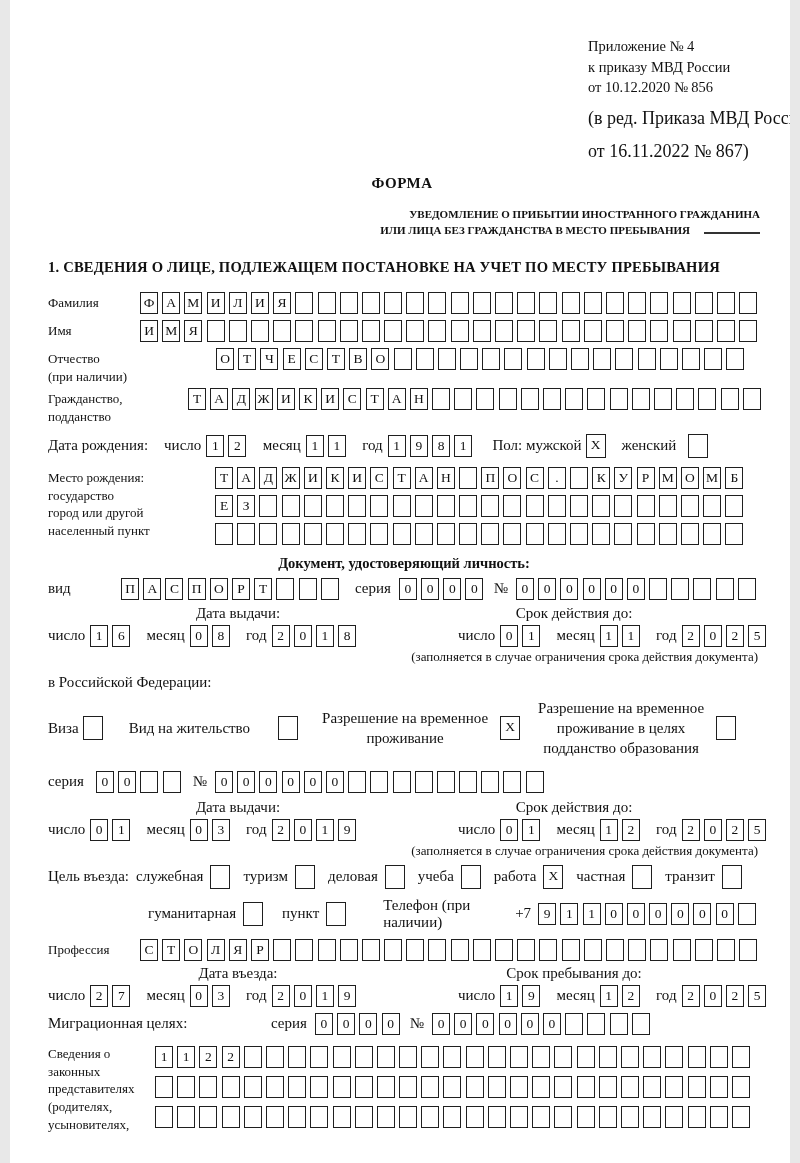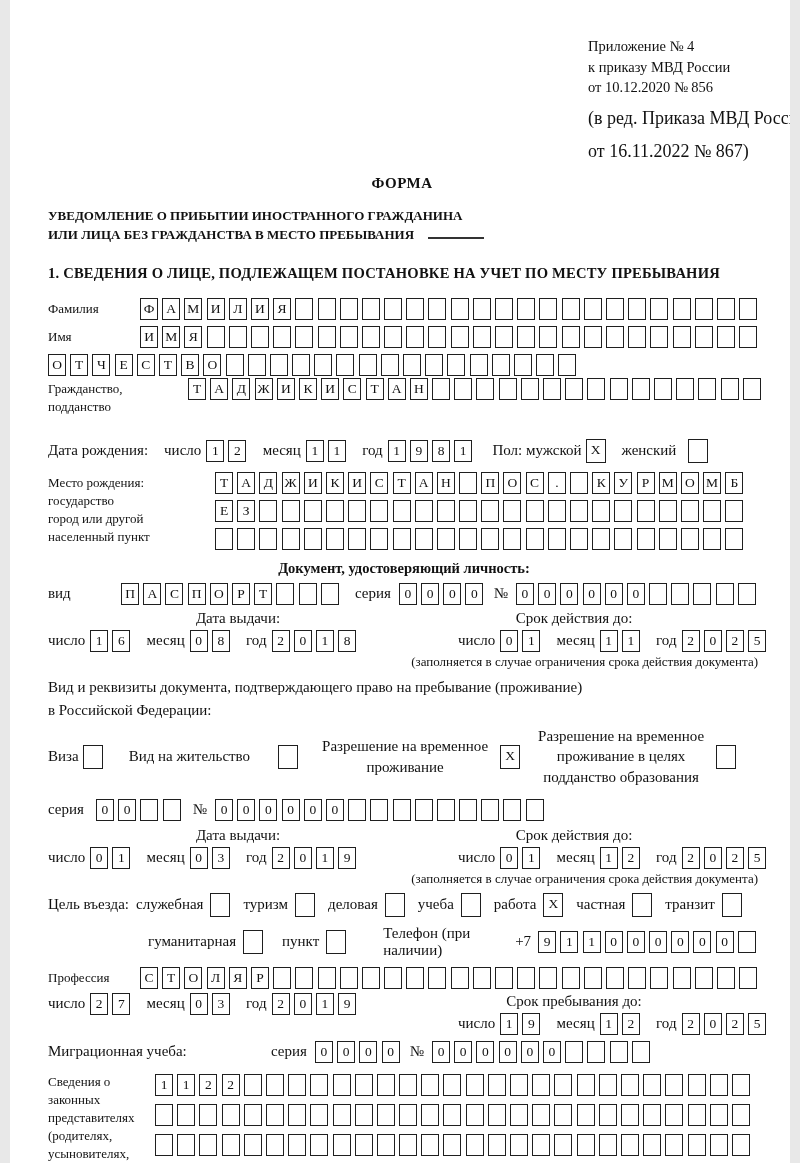--- a/index.html
+++ b/index.html
@@ -6,21 +6,21 @@
   .page {
     position:relative; width:780px; height:1163px; margin:0 auto;
     background:#ffffff; box-sizing:border-box;
     padding:36px 30px 16px 38px; overflow:hidden;
     font-family:"Liberation Serif","DejaVu Serif",serif; color:#111;
   }
   
   .top-right { margin-left:auto; width:172px; font-size:14.5px; line-height:1.42; white-space:nowrap; }
   .top-right .small { font-size:18px;margin-top:8px; }
   .forma { text-align:center; font-weight:bold; font-size:15px; padding-right:4px; margin-top:10px; letter-spacing:.5px; }
-  .title { text-align:left; font-weight:bold; font-size:13px; line-height:1.5; margin-top:14px; }
+  .title { text-align:right; font-weight:bold; font-size:11px; line-height:1.5; margin-top:14px; }
   .title-underline { display:inline-block; width:56px; border-bottom:2.5px solid #333; margin-left:14px; vertical-align:baseline; }
   .section-heading { font-weight:bold; font-size:14.6px; margin-top:20px; margin-bottom:16px; letter-spacing:.2px; }
   
   .frow { display:flex; align-items:flex-start; margin-bottom:6px; }
   .flabel { font-size:13px; flex:0 0 auto; line-height:1.38; padding-top:2px; }
   .w-name  { width:92px; }
   .w-patro { width:168px; }
   .w-cit   { width:140px; }
   .w-place { width:167px; }
   .w-prof  { width:92px; }
@@ -140,20 +140,24 @@
         <span class="cell"></span>
         <span class="cell"></span>
         <span class="cell"></span>
         <span class="cell"></span>
         <span class="cell"></span>
         <span class="cell"></span>
       </div>
   </div>
 
   <div class="frow" style="margin-bottom:2px;">
+    <div class="flabel w-patro">
+      <div>Отчество</div>
+      <div>(при наличии)</div>
+    </div>
     <div class="cells">
         <span class="cell">О</span>
         <span class="cell">Т</span>
         <span class="cell">Ч</span>
         <span class="cell">Е</span>
         <span class="cell">С</span>
         <span class="cell">Т</span>
         <span class="cell">В</span>
         <span class="cell">О</span>
         <span class="cell"></span>
@@ -168,21 +172,21 @@
         <span class="cell"></span>
         <span class="cell"></span>
         <span class="cell"></span>
         <span class="cell"></span>
         <span class="cell"></span>
         <span class="cell"></span>
         <span class="cell"></span>
       </div>
   </div>
 
-  <div class="frow" style="margin-bottom:23px;">
+  <div class="frow" style="margin-bottom:8px;">
     <div class="flabel w-cit">
       <div>Гражданство,</div>
       <div>подданство</div>
     </div>
     <div class="cells">
         <span class="cell">Т</span>
         <span class="cell">А</span>
         <span class="cell">Д</span>
         <span class="cell">Ж</span>
         <span class="cell">И</span>
@@ -409,21 +413,20 @@
             <span class="cell">0</span>
             <span class="cell">2</span>
             <span class="cell">5</span>
           </span>
       </div>
     </div>
   </div>
   <div class="note">(заполняется в случае ограничения срока действия документа)</div>
 
   <div class="para">
-    <div>Вид и реквизиты документа, подтверждающего право на пребывание (проживание)</div>
     <div>в Российской Федерации:</div>
   </div>
 
   <div class="cbrow">
     <span>Виза</span>
     <span class="cells cbx" style="margin-left:4px;">
         <span class="cell"></span>
       </span>
     <span style="margin-left:26px;">Вид на жительство</span>
     <span class="cells cbx" style="margin-left:28px;">
@@ -608,20 +611,21 @@
         <span class="cell"></span>
         <span class="cell"></span>
         <span class="cell"></span>
         <span class="cell"></span>
         <span class="cell"></span>
       </div>
   </div>
 
   <div class="date-section" style="margin-bottom:6px;">
     <div class="date-col-l">
+      <div class="date-head">Дата въезда:</div>
       <div class="date-row">
         <span class="dlabel">число</span>
         <span class="cells">
             <span class="cell">2</span>
             <span class="cell">7</span>
           </span>
         <span class="dlabel">месяц</span>
         <span class="cells">
             <span class="cell">0</span>
             <span class="cell">3</span>
@@ -653,21 +657,21 @@
             <span class="cell">2</span>
             <span class="cell">0</span>
             <span class="cell">2</span>
             <span class="cell">5</span>
           </span>
       </div>
     </div>
   </div>
 
   <div class="date-row" style="margin-bottom:8px;">
-    <span class="inline-label" style="width:215px;">Миграционная учеба:</span>
+    <span class="inline-label" style="width:215px;">Миграционная целях:</span>
     <span class="inline-label">серия</span>
     <span class="cells">
         <span class="cell">0</span>
         <span class="cell">0</span>
         <span class="cell">0</span>
         <span class="cell">0</span>
       </span>
     <span class="inline-label" style="margin-left:6px;">№</span>
     <span class="cells">
         <span class="cell">0</span>

